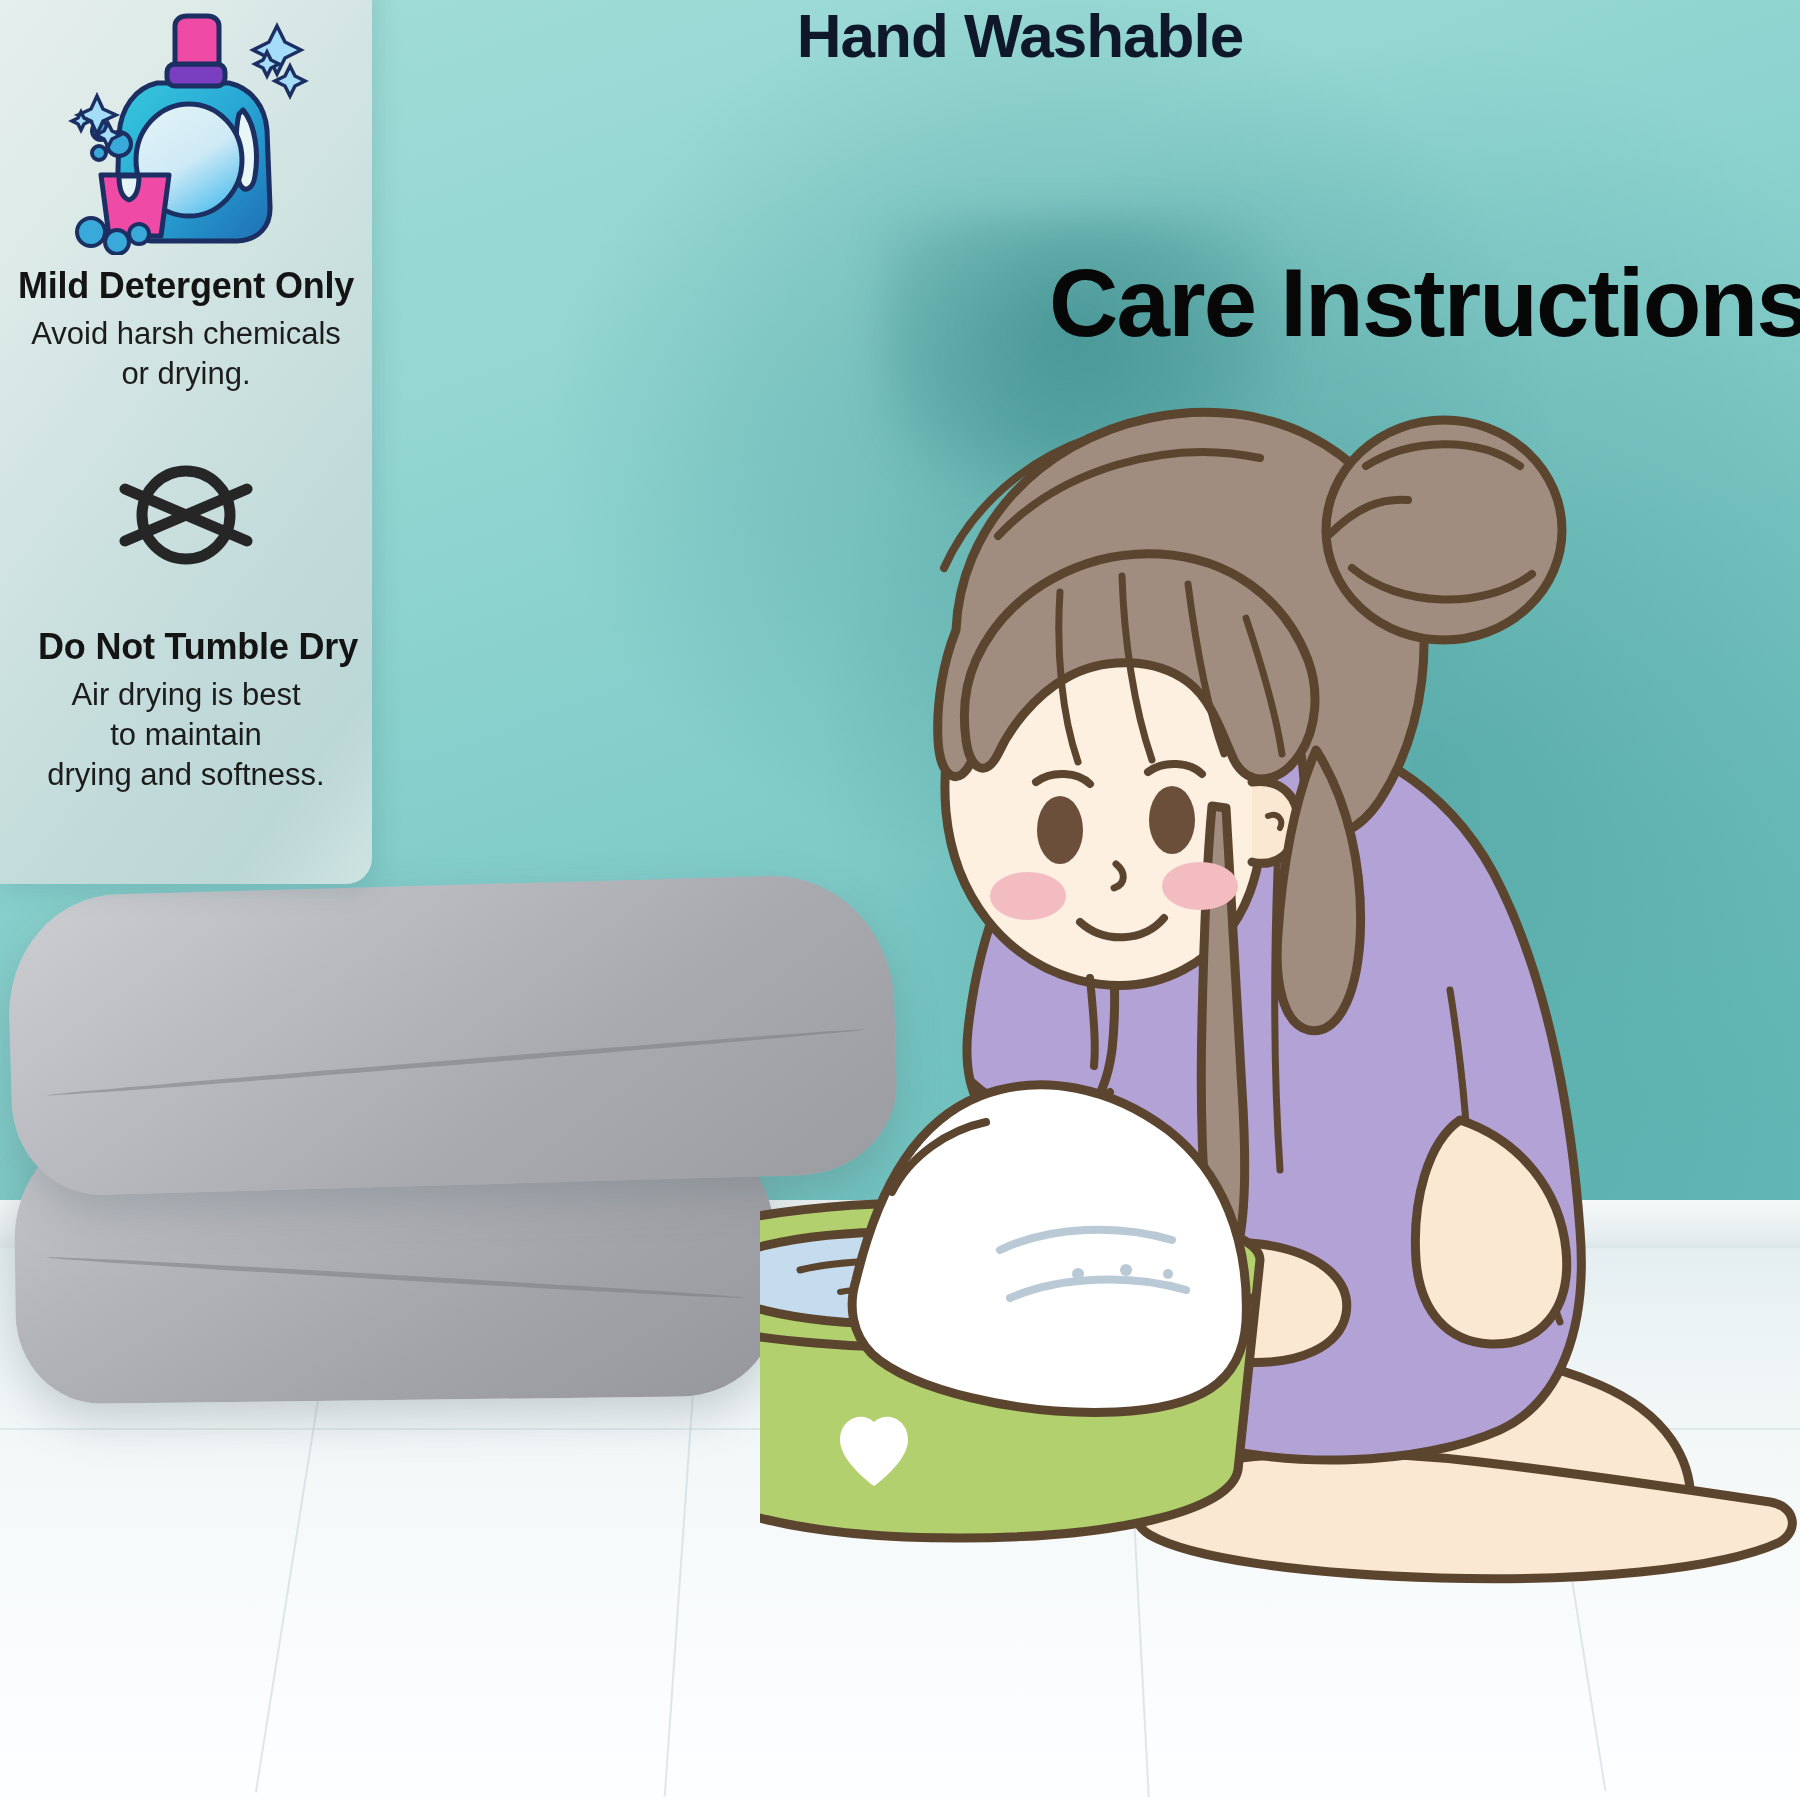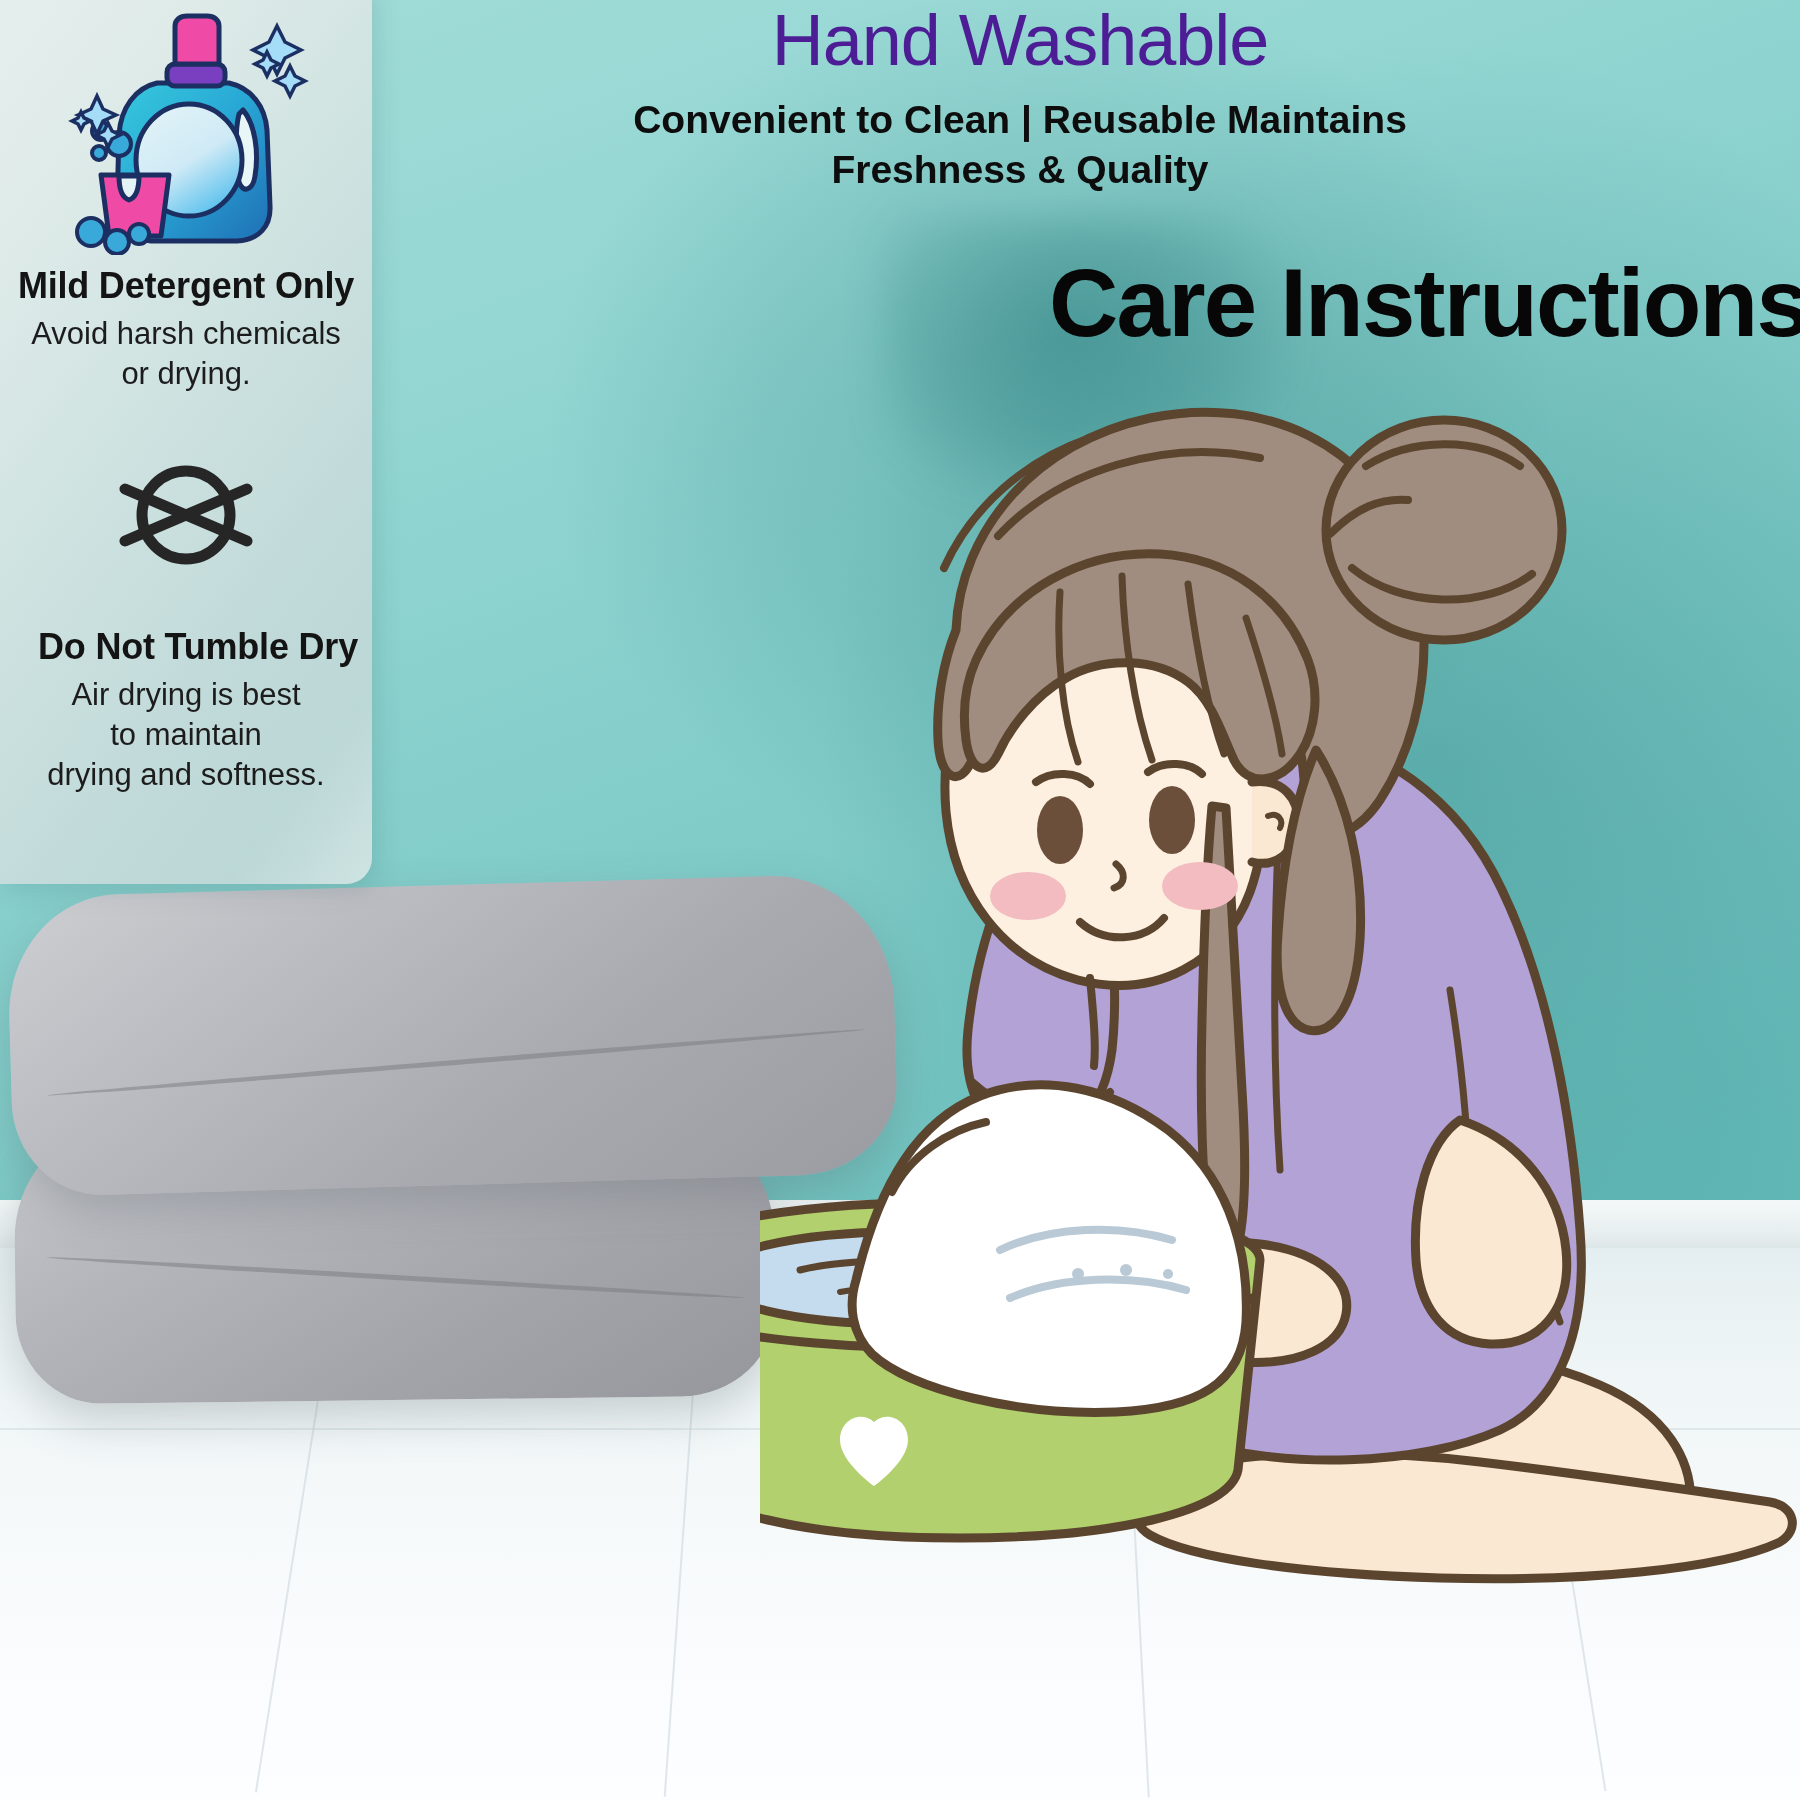--- a/index.html
+++ b/index.html
@@ -87,21 +87,21 @@
   .nodry-icon { width:170px; height:125px; margin-top:58px; }
   .nodry-icon svg { width:100%; height:100%; display:block; }
   .care-title.second { margin-top:48px;padding-left:24px; }
 
   
   #header-block {
     position:absolute; left:420px; top:4px; width:1200px;
     text-align:center; z-index:40;
   }
   .head-main {
-    font-size:72px; font-weight:normal; color:#4c1d95;
+    font-size:62px; font-weight:bold; color:#0f172a;
     letter-spacing:-1px; line-height:1.02;
   }
   .head-sub {
     font-size:39px; font-weight:bold; color:#0d0d0d;
     line-height:1.28; margin-top:18px; padding:0 40px;
   }
   #care-heading {
     position:absolute; right:-8px; top:248px; z-index:40;
     font-size:96px; font-weight:bold; color:#070707;
     letter-spacing:-1.8px; white-space:nowrap;
@@ -346,19 +346,15 @@
   <div class="care-title second">Do Not Tumble Dry</div>
   <div class="care-body">
     <span>Air drying is best</span><br>
     <span>to maintain</span><br>
     <span>drying and softness.</span>
   </div>
 </div>
 
 <div id="header-block">
   <div class="head-main">Hand Washable</div>
-  <div class="head-sub">
-    <span>Convenient to Clean | Reusable Maintains</span><br>
-    <span>Freshness &amp; Quality</span>
-  </div>
 </div>
 
 <div id="care-heading">Care Instructions</div>
 
 </body></html>

